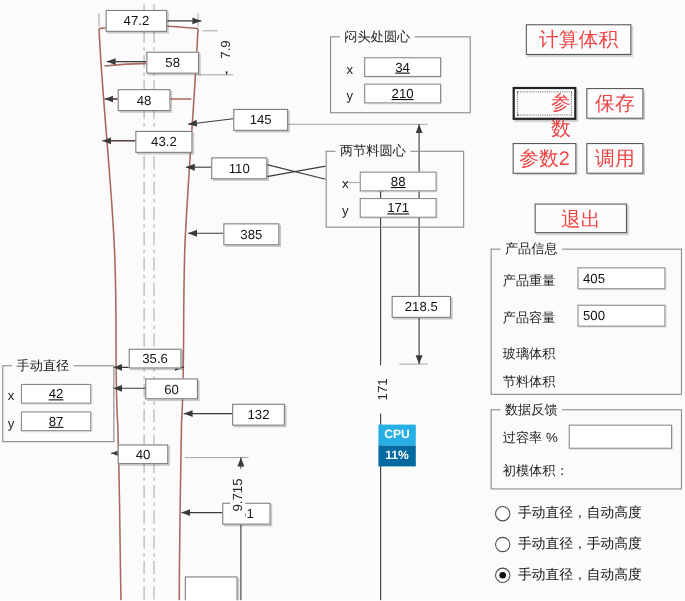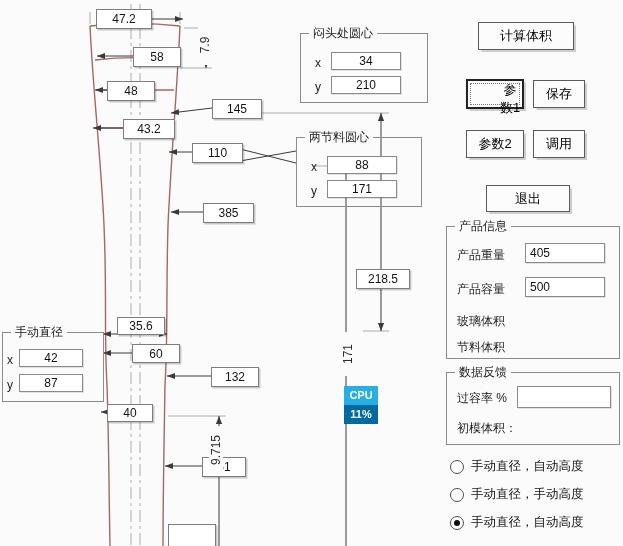--- a/index.html
+++ b/index.html
@@ -10,24 +10,24 @@
   .dim{position:absolute;background:#fff;border:1px solid #7d7d7d;box-shadow:1.5px 1.5px 0 rgba(0,0,0,.20);
        display:flex;align-items:center;justify-content:center;font-size:12px;color:#151515;}
   .rot{position:absolute;transform:rotate(-90deg);font-size:12px;color:#2a2a2a;background:#fbfbfb;
        text-align:center;padding:0 2px;line-height:14px;}
 
   .groupbox{position:absolute;border:1px solid #8b8b8b;background:transparent;}
   .groupbox .gb-title{position:absolute;top:-9px;left:8px;background:#fbfbfb;padding:0 4px;font-size:12px;color:#1d1d1d;white-space:nowrap;}
   .xy-label{position:absolute;font-size:12px;color:#1d1d1d;}
   .field{position:absolute;border:1px solid #8a8a8a;background:#fff;font-size:12px;padding:0 4px;
          font-family:inherit;color:#111;box-sizing:border-box;box-shadow:1px 1px 0 rgba(0,0,0,.10);}
-  .field.center{text-align:center;}
+  .field.center{text-align:center;text-decoration:underline;}
 
-  .btn{position:absolute;background:#fcfcfc;border:1px solid #5a5a5a;font-size:13px;font-family:inherit;
-       color:#000000;box-shadow:1.5px 1.5px 1px rgba(0,0,0,.18);cursor:pointer;padding:0;}
+  .btn{position:absolute;background:#fcfcfc;border:1px solid #5a5a5a;font-size:18px;font-family:inherit;
+       color:#ef4444;box-shadow:1.5px 1.5px 1px rgba(0,0,0,.18);cursor:pointer;padding:0;}
   .btn.focused{border:2px solid #222;outline:1px dotted #777;outline-offset:-5px;padding-left:30px;}
 
   .plabel{position:absolute;font-size:12px;color:#1d1d1d;white-space:nowrap;}
 
   .radio-row{position:absolute;display:flex;align-items:center;gap:7px;font-size:12.5px;color:#141414;cursor:pointer;}
   .radio-dot{width:12px;height:12px;border-radius:50%;border:1px solid #4e4e4e;background:#fff;position:relative;flex:none;}
   .radio-dot.checked::after{content:"";position:absolute;left:3px;top:3px;right:3px;bottom:3px;border-radius:50%;background:#0d0d0d;}
 
   .cpu-badge{position:absolute;width:34px;text-align:center;color:#fff;font-size:11px;font-weight:bold;line-height:19px;cursor:pointer;}
   .cpu-top{background:#27aee4;}

